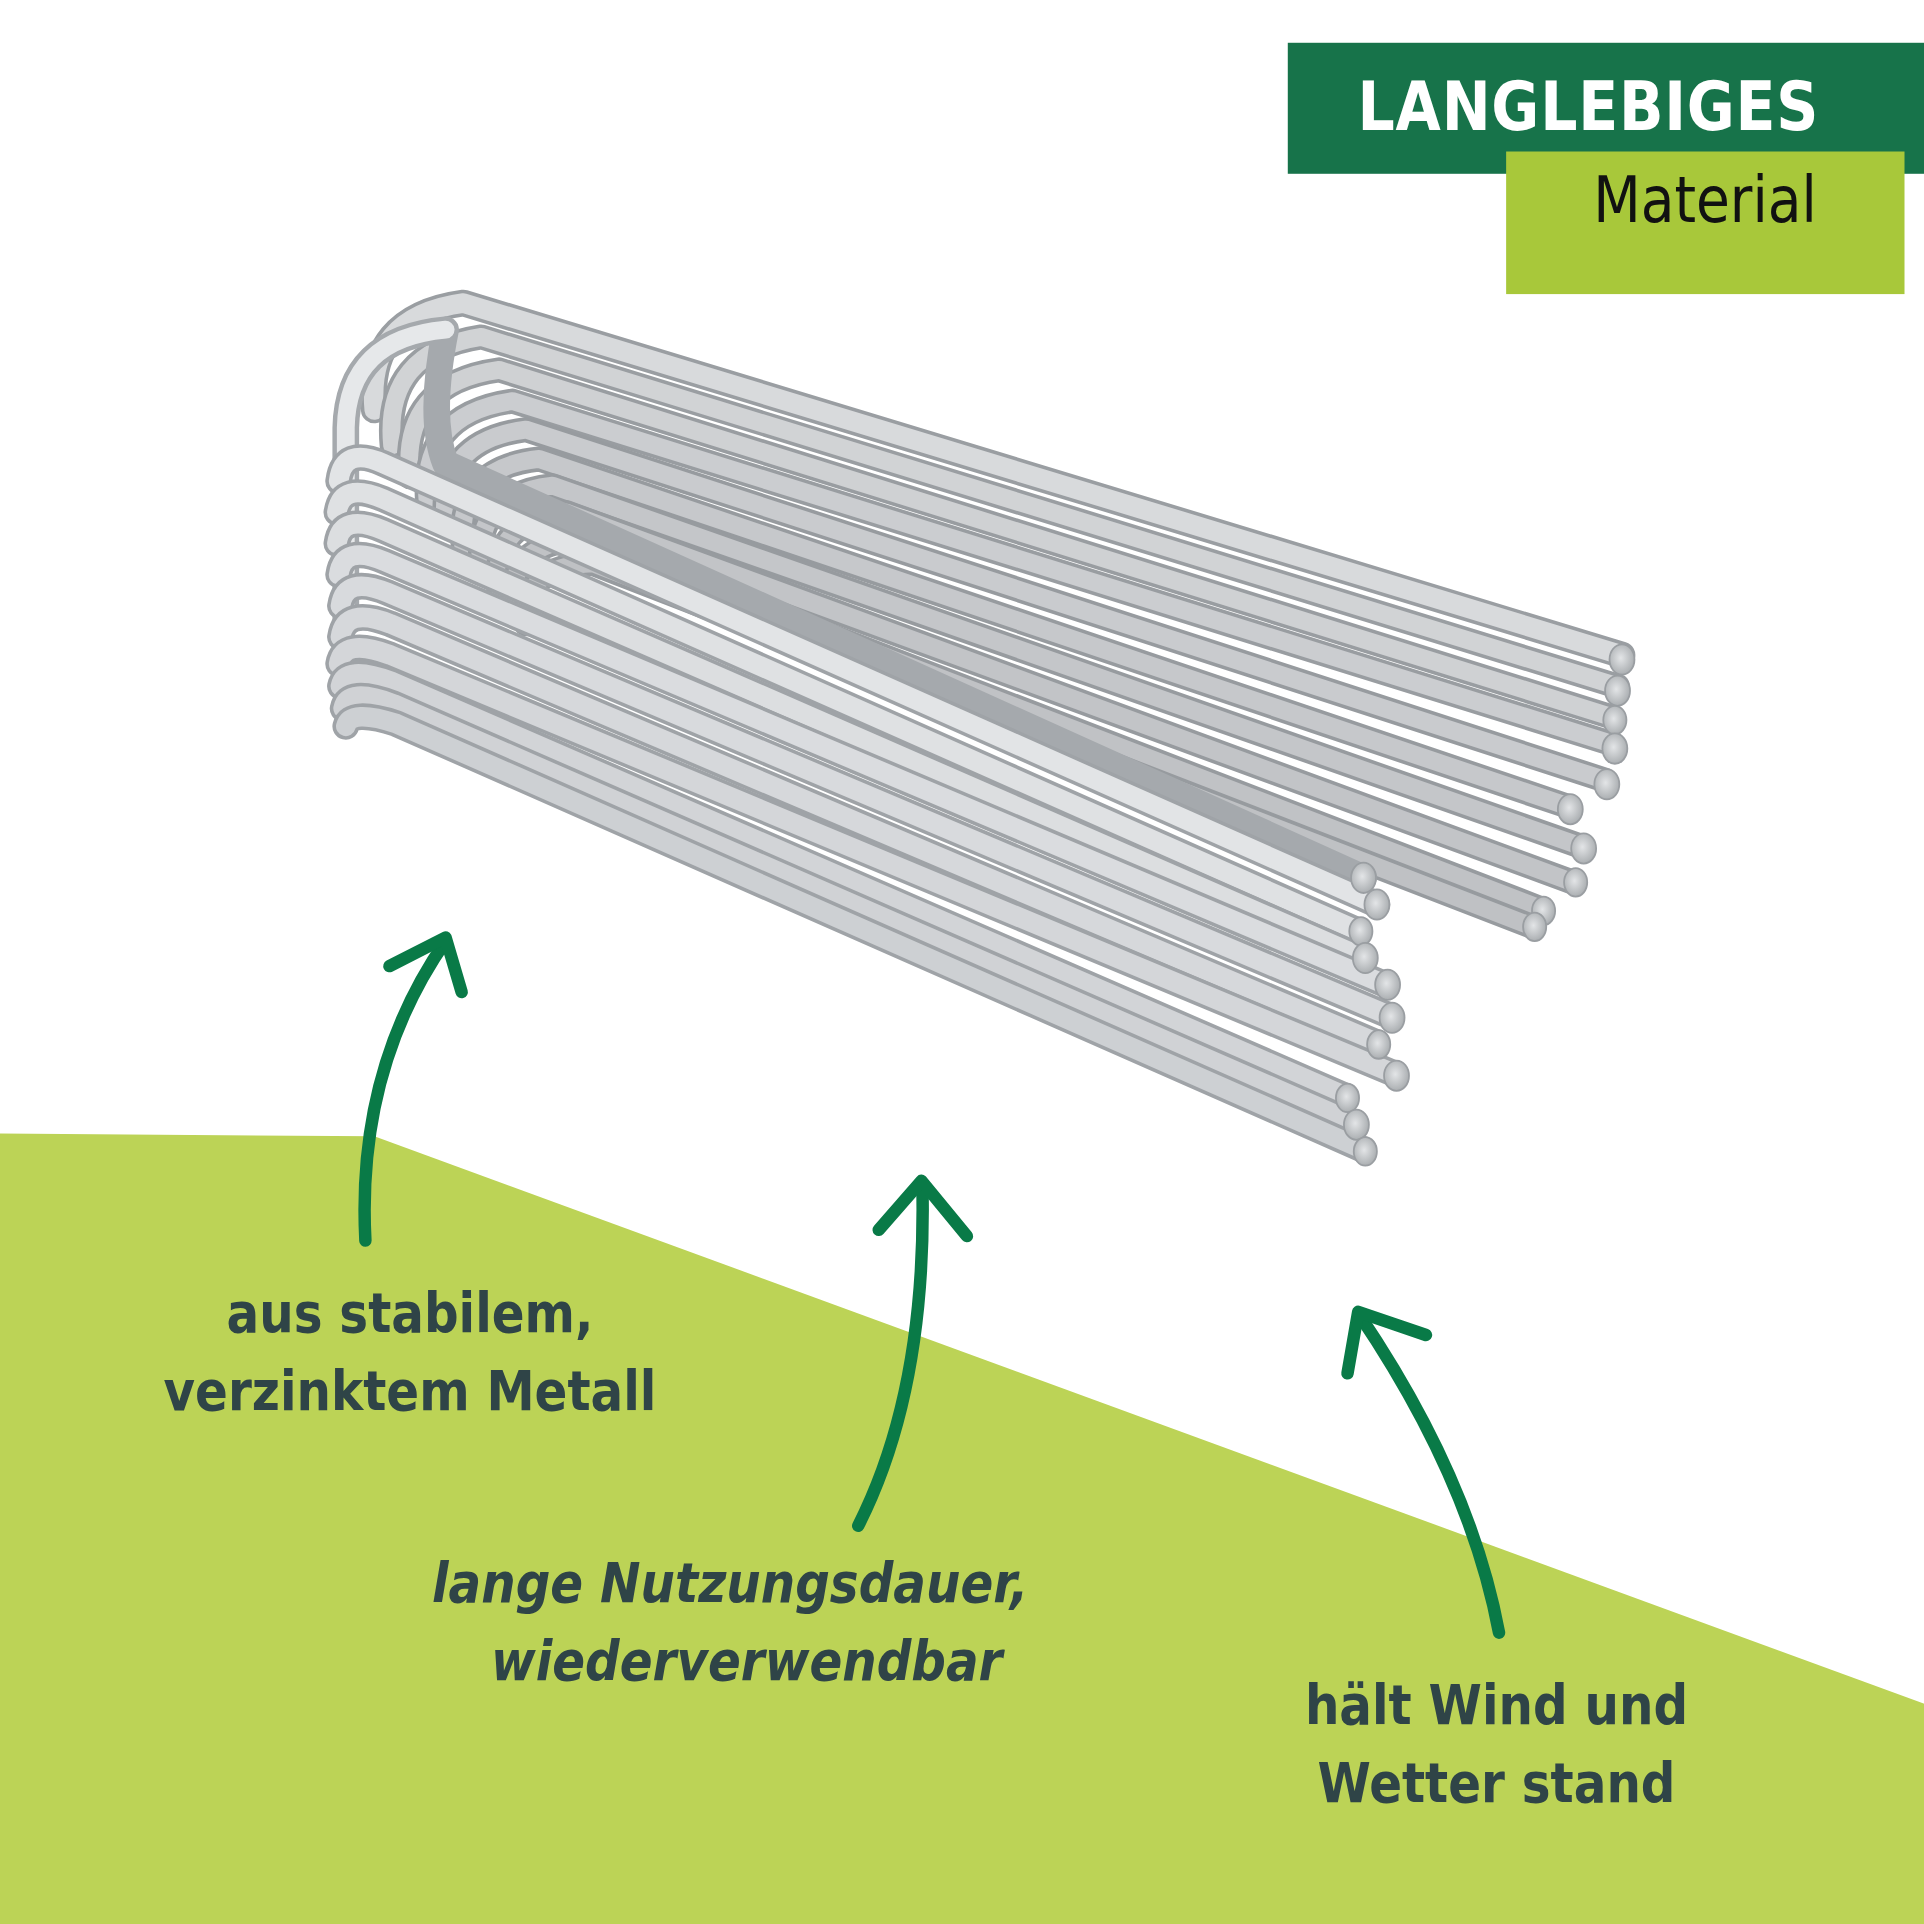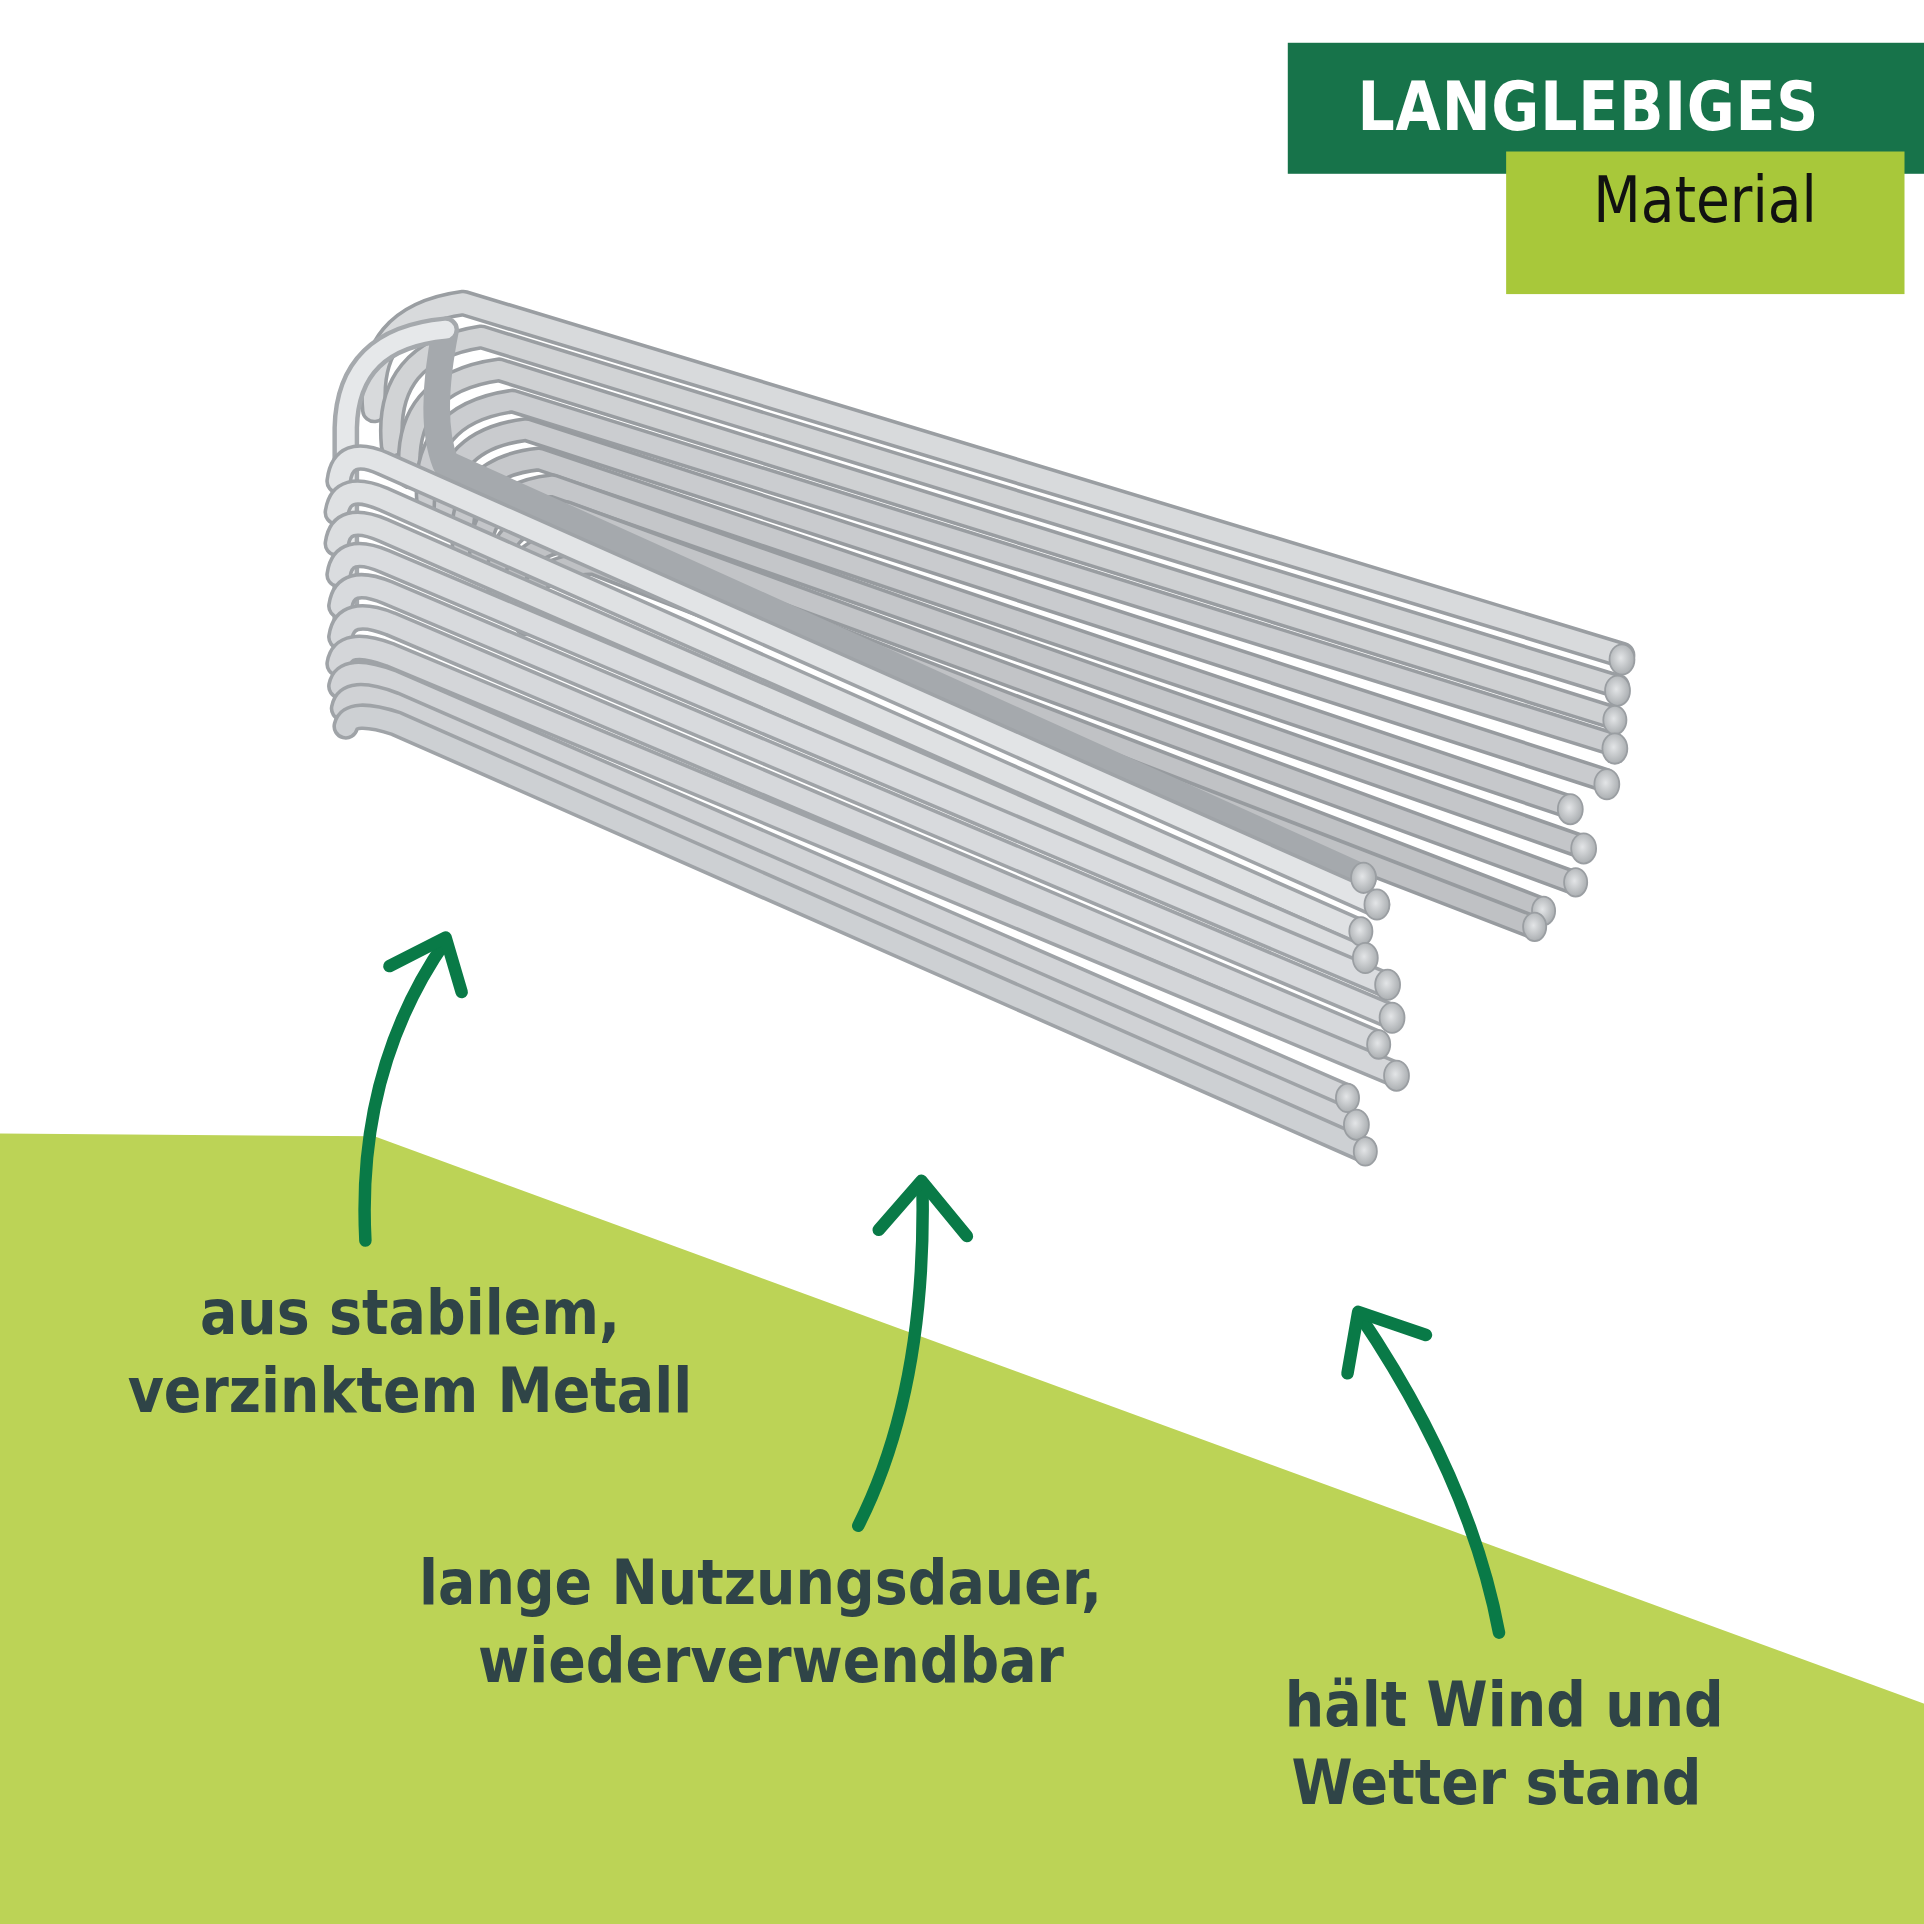--- a/index.html
+++ b/index.html
@@ -18,26 +18,26 @@
   .badge-sub {
     position:absolute; left:1506px; top:151px; width:398px; height:104px;
     display:flex; align-items:center; justify-content:center;
   }
   .badge-sub span {
     color:#111111; font-family:"DejaVu Sans", sans-serif; font-size:64px; line-height:1;
     transform:scaleX(0.86); display:inline-block; margin-top:-5.3px;
   }
   .feature {
     position:absolute; color:#2f4447; font-family:"DejaVu Sans", sans-serif; font-weight:bold;
-    font-size:63px; line-height:78px; white-space:nowrap;
+    font-size:55px; line-height:78px; white-space:nowrap;
   }
   .feature .line { display:block; transform:scaleX(0.88); }
   .f1 { left:89px; top:1274px; width:642px; text-align:center; }
   .f1 .line { transform-origin:center; }
-  .f2 { left:419px; top:1544px; width:766px; }
+  .f2 { left:432px; top:1544px; width:766px;font-style:italic; }
   .f2 .line { transform-origin:left; }
   .f2 .line.l2 { padding-left:67px; }
   .f3 { left:1256px; top:1666px; width:481px; text-align:center; }
   .f3 .line { transform-origin:center; }
 </style>
 </head>
 <body>
 
 <svg class="bg-svg" viewBox="0 0 2160 2160" xmlns="http://www.w3.org/2000/svg">
   <defs>

